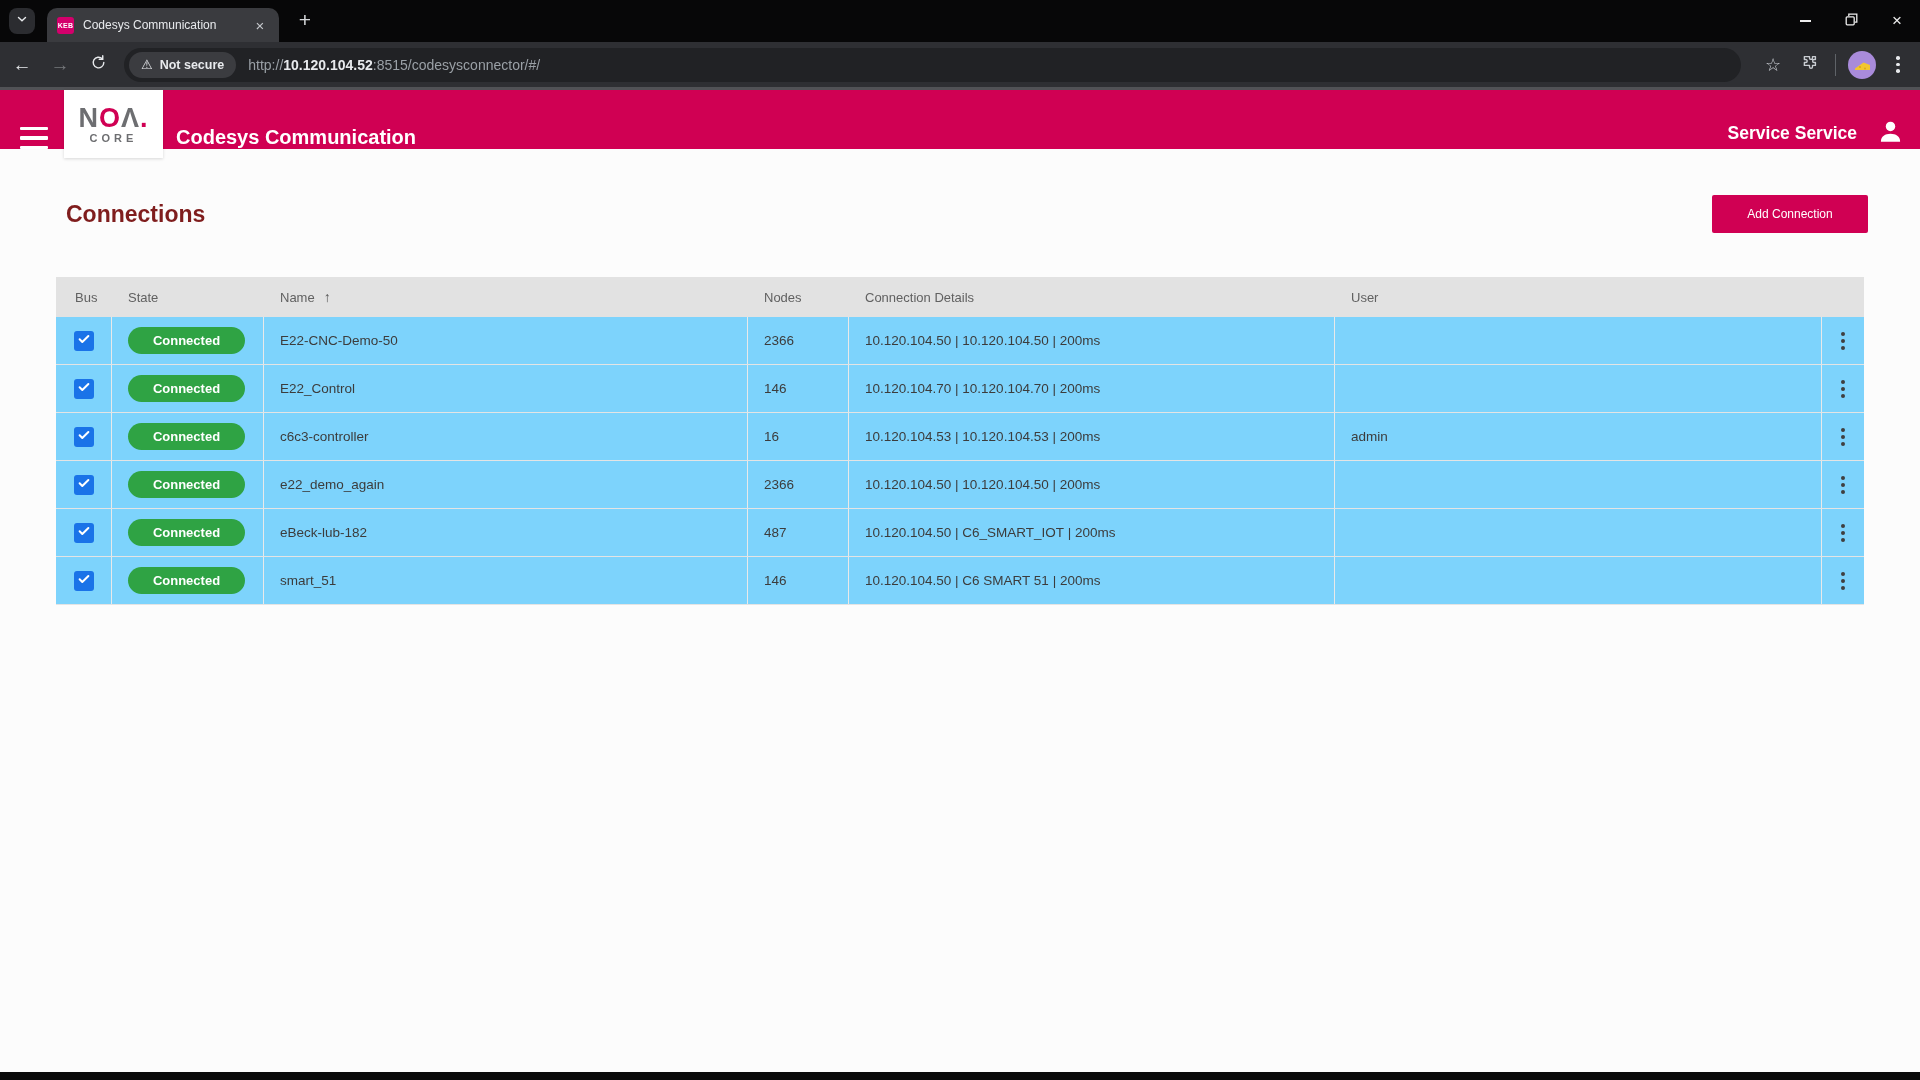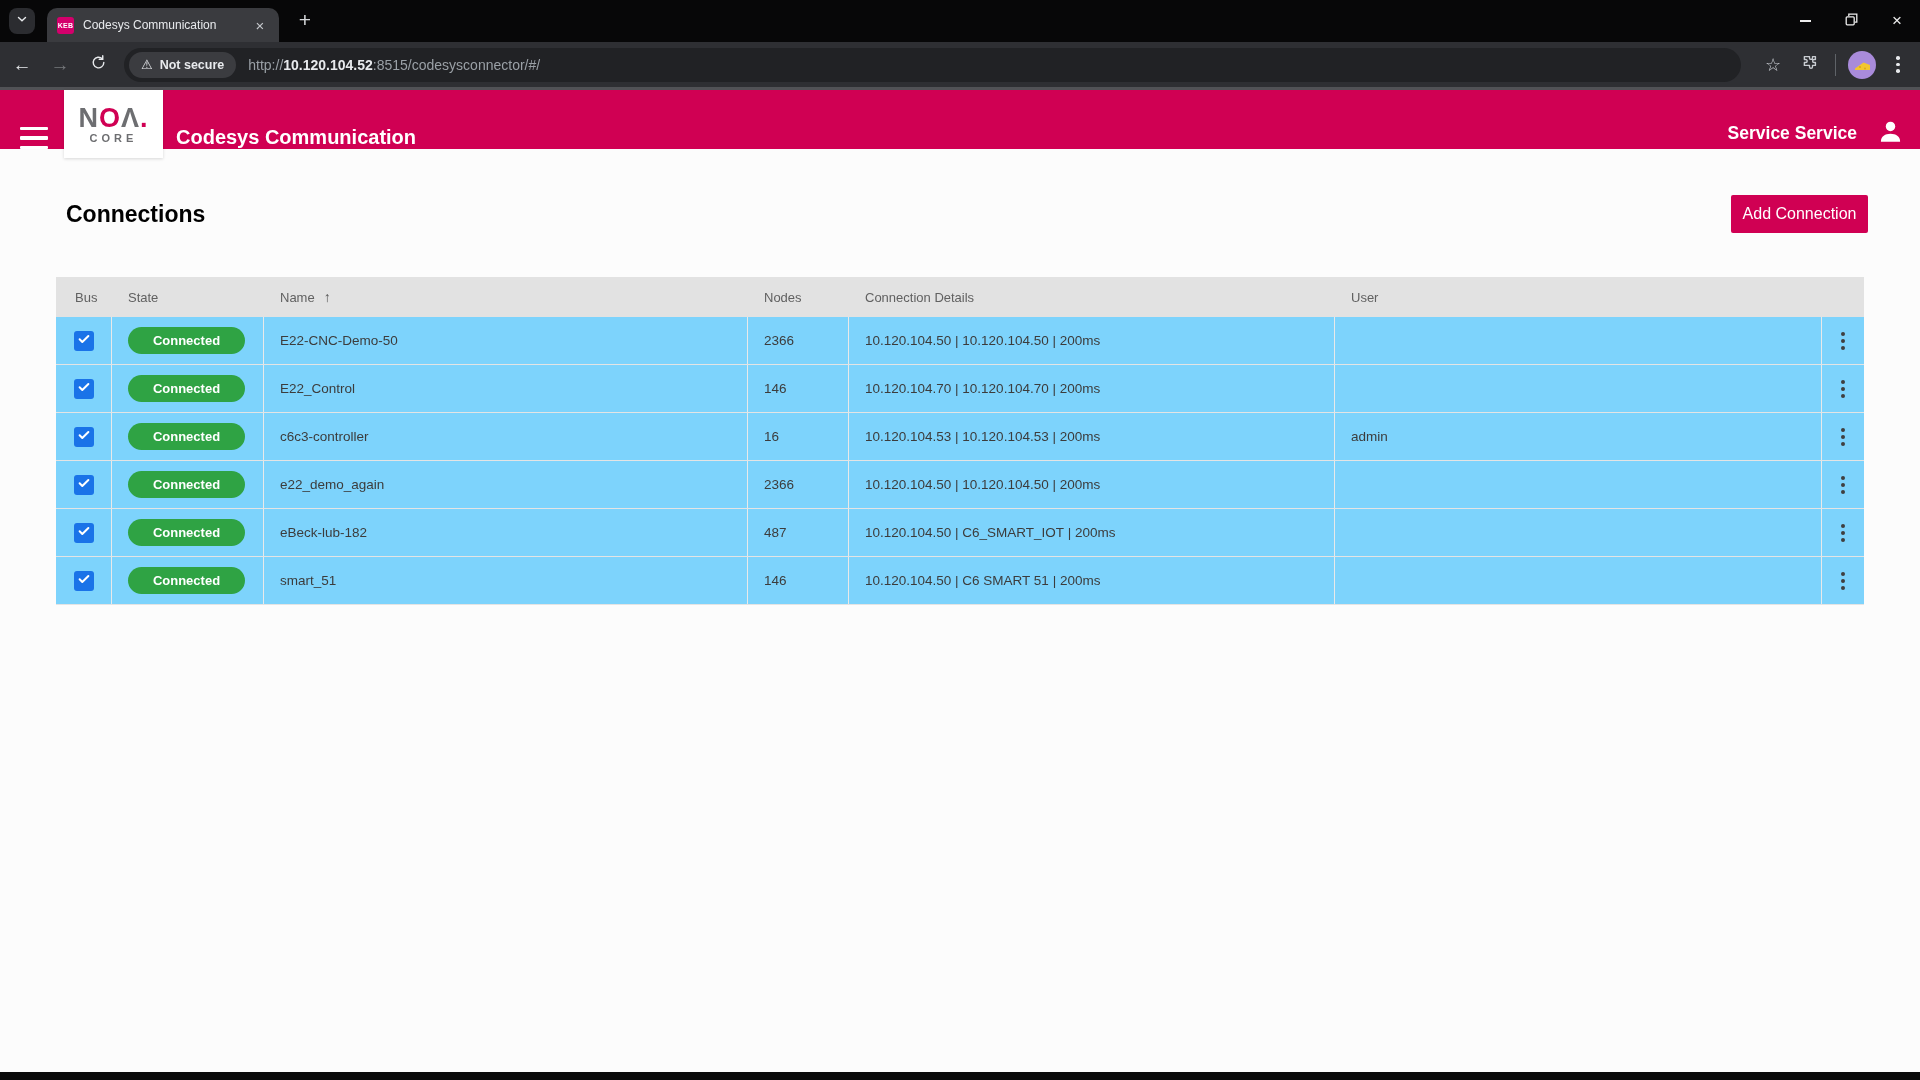--- a/index.html
+++ b/index.html
@@ -44,22 +44,22 @@
   .logo-box { position:absolute; left:64px; top:0; width:99px; height:68px; background:#fff; z-index:2; display:flex; flex-direction:column; align-items:center; justify-content:center; box-shadow:0 1px 3px rgba(0,0,0,.15); }
   .logo-noa { font-size:27px; font-weight:800; line-height:26px; letter-spacing:1px; color:#6D6E71; }
   .logo-noa .pink { color:#D00053; }
   .logo-core { font-size:11px; letter-spacing:4px; color:#6D6E71; margin-top:1px; font-weight:600; }
   .app-title { color:#fff; font-size:20px; font-weight:bold; margin-left:128px; }
   .header-right { margin-left:auto; display:flex; align-items:center; padding-right:16px; }
   .user-name { color:#fff; font-size:17.5px; font-weight:bold; margin-right:20px; }
 
   
   .page-head { display:flex; align-items:center; justify-content:space-between; margin:46px 52px 44px 66px; }
-  .page-title { font-size:23px; font-weight:bold; color:#000000; }
-  .add-btn { width:137px; height:38px; background:#D00053; color:#fff; border:none; border-radius:2px; font-size:16px; font-family:"Liberation Sans",sans-serif; display:flex; align-items:center; justify-content:center; cursor:pointer; }
+  .page-title { font-size:23px; font-weight:bold; color:#7f1d1d; }
+  .add-btn { width:156px; height:38px; background:#D00053; color:#fff; border:none; border-radius:2px; font-size:12px; font-family:"Liberation Sans",sans-serif; display:flex; align-items:center; justify-content:center; cursor:pointer; }
 
   .table { margin:0 56px; width:1808px; background:#fff; }
   .thead-row, .trow { display:grid; grid-template-columns:56px 152px 484px 101px 486px 487px 1fr; }
   .thead-row { height:40px; background:#E2E2E2; align-items:center; }
   .th { font-size:13px; color:#616161; padding-left:16px; display:flex; align-items:center; }
   .th.bus { padding-left:19px; }
   .sort-arrow { margin-left:9px; font-size:14px; color:#555; }
   .trow { height:48px; align-items:center; border-bottom:1px solid #E4E4E4; background:#7dd3fc; }
   .td { height:100%; display:flex; align-items:center; border-right:1px solid #E9E9E9; font-size:13.5px; color:#3C3C3C; padding-left:16px; overflow:hidden; }
   .td:last-child { border-right:none; }

